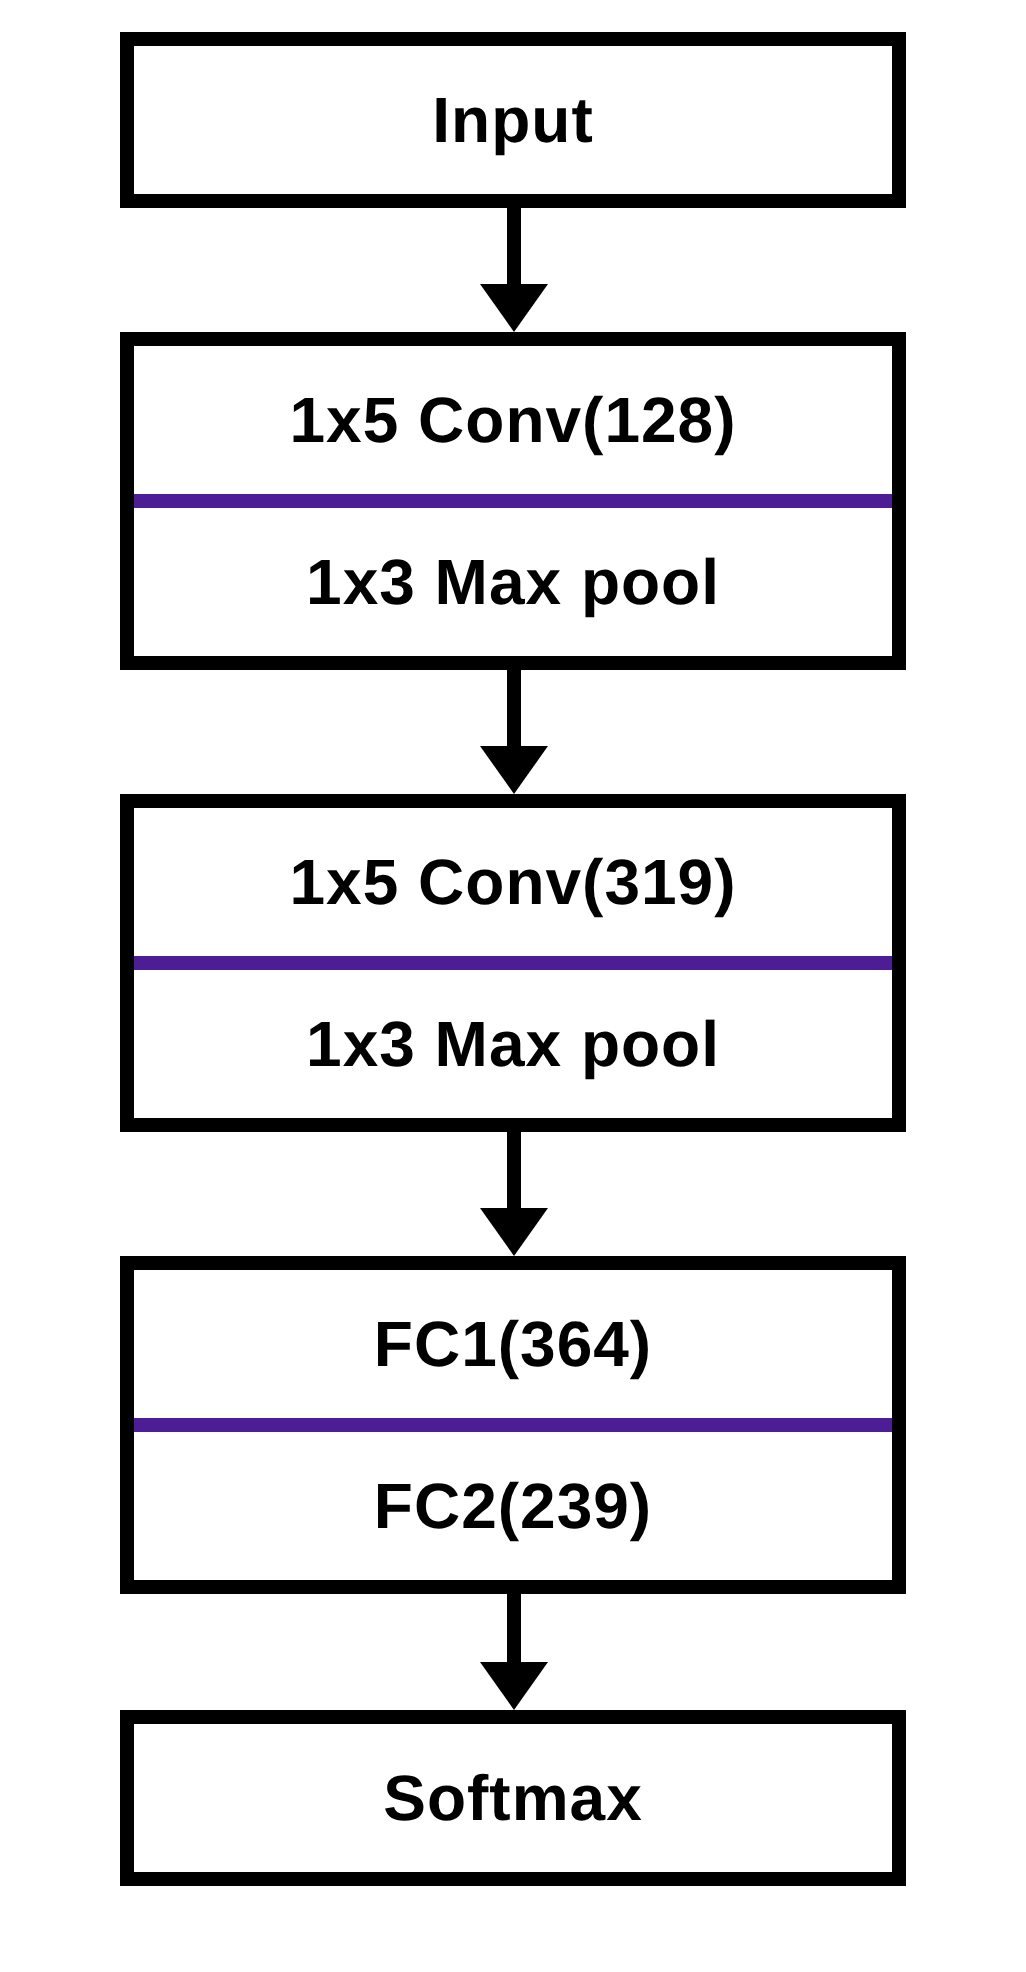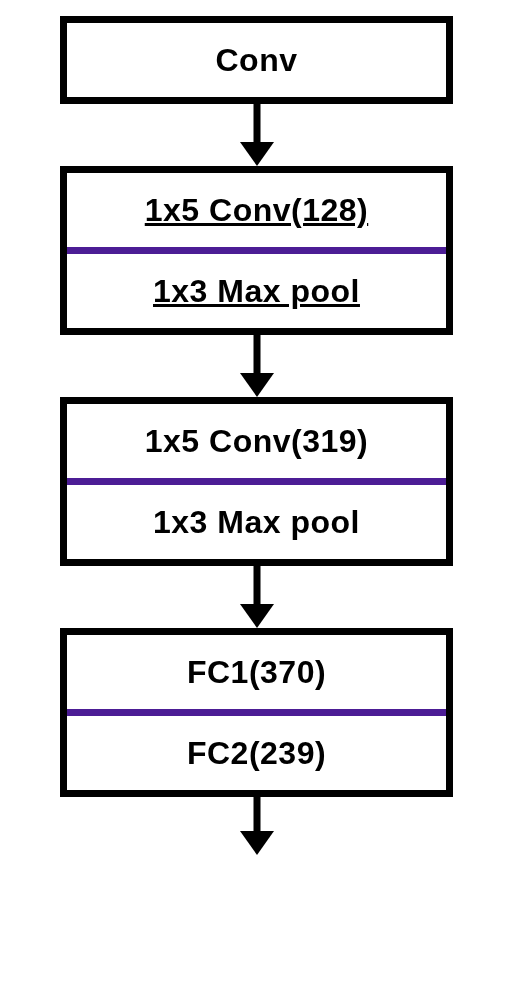--- a/index.html
+++ b/index.html
@@ -61,52 +61,55 @@
     border-right: 17px solid transparent;
     border-top: 24px solid #000;
   }
 </style>
 </head>
 <body>
 
 <div class="canvas">
 
   <div class="block" style="top:16px;">
-    <div class="cell">Conv</div>
+    <div class="cell">Input</div>
   </div>
 
   <div class="arrow" style="top:104px; height:62px;">
     <div class="shaft" style="height:40px;"></div>
     <div class="head" style="top:38px;"></div>
   </div>
 
-  <div class="block" style="top:166px;text-decoration:underline;">
+  <div class="block" style="top:166px;">
     <div class="cell">1x5 Conv(128)</div>
     <div class="cell divider">1x3 Max pool</div>
   </div>
 
   <div class="arrow" style="top:335px; height:62px;">
     <div class="shaft" style="height:40px;"></div>
     <div class="head" style="top:38px;"></div>
   </div>
 
   <div class="block" style="top:397px;">
     <div class="cell">1x5 Conv(319)</div>
     <div class="cell divider">1x3 Max pool</div>
   </div>
 
   <div class="arrow" style="top:566px; height:62px;">
     <div class="shaft" style="height:40px;"></div>
     <div class="head" style="top:38px;"></div>
   </div>
 
   <div class="block" style="top:628px;">
-    <div class="cell">FC1(370)</div>
+    <div class="cell">FC1(364)</div>
     <div class="cell divider">FC2(239)</div>
   </div>
 
   <div class="arrow" style="top:797px; height:58px;">
     <div class="shaft" style="height:36px;"></div>
     <div class="head" style="top:34px;"></div>
   </div>
 
+  <div class="block" style="top:855px;">
+    <div class="cell">Softmax</div>
+  </div>
 
 </div>
 
 </body></html>

